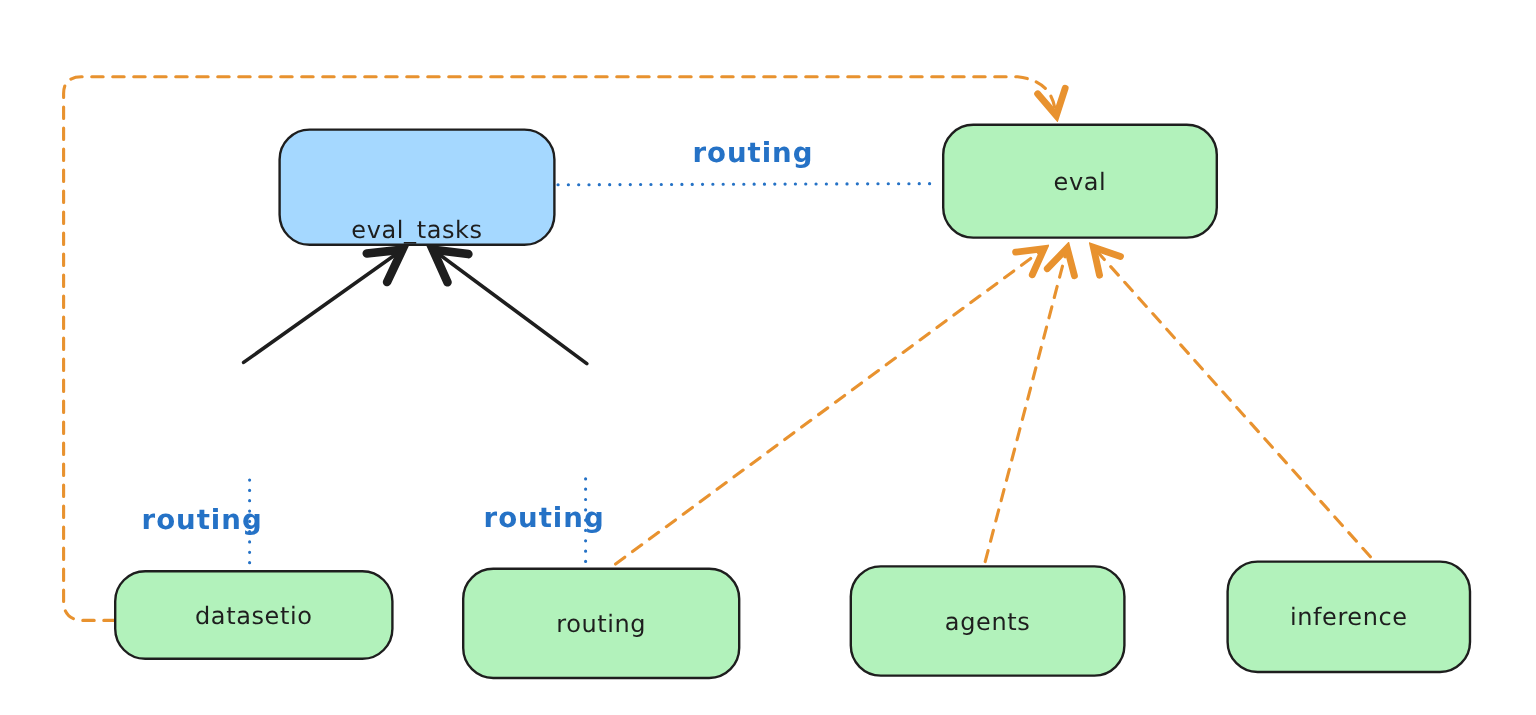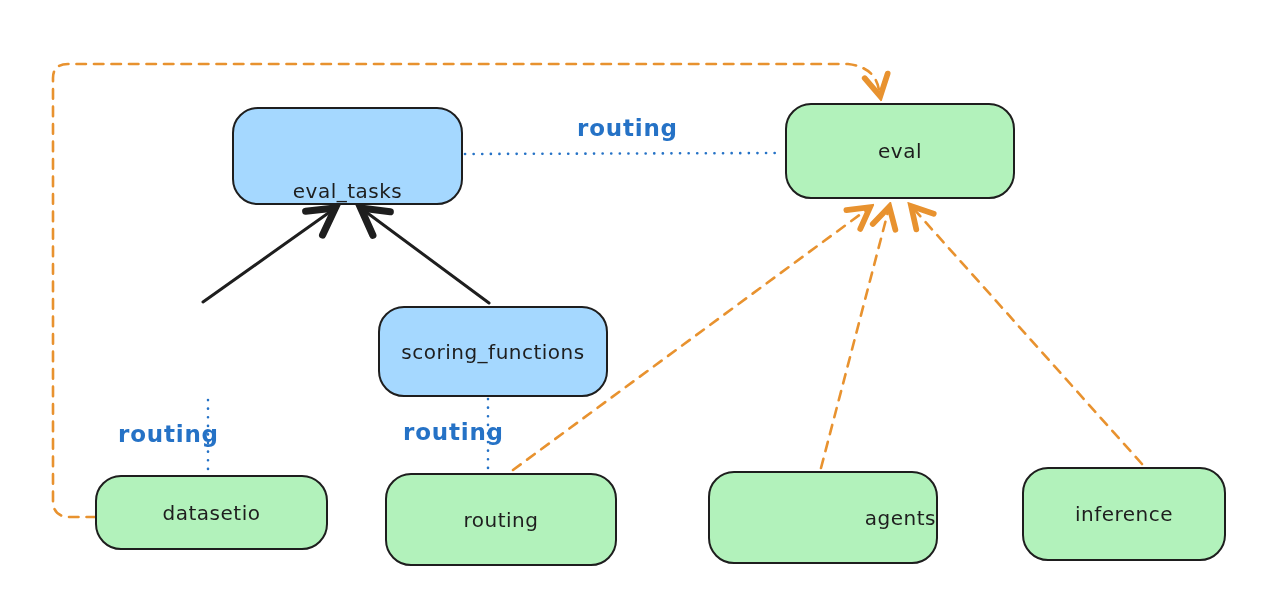--- a/index.html
+++ b/index.html
@@ -35,21 +35,21 @@
   }
   .node.blue  { background: var(--node-blue-fill, #a5d8ff); }
   .node.green { background: var(--node-green-fill, #b2f2bb); }
 
   .n-eval-tasks        { left: 232px; top: 107px; width: 231px; height: 98px; align-items: flex-end; }
   .n-eval              { left: 785px; top: 103px; width: 230px; height: 96px; }
   .n-datasets          { left:  98px; top: 305px; width: 230px; height: 93px; }
   .n-scoring-functions { left: 378px; top: 306px; width: 230px; height: 91px; }
   .n-datasetio         { left:  95px; top: 475px; width: 233px; height: 75px; }
   .n-scoring           { left: 385px; top: 473px; width: 232px; height: 93px; }
-  .n-agents            { left: 708px; top: 471px; width: 230px; height: 93px; justify-content: flex-end; }
+  .n-agents            { left: 708px; top: 471px; width: 230px; height: 93px; }
   .n-inference         { left: 1022px; top: 467px; width: 204px; height: 94px; }
 
   .routing-label {
     position: absolute;
     color: var(--routing-blue, #2572c6);
     font-size: 23px;
     font-weight: 600;
     letter-spacing: 0.8px;
   }
   .r-top    { left: 577px; top: 115px; }
@@ -107,23 +107,20 @@
     <path class="e-orange" d="M1142 464 L912 207" marker-end="url(#arrow-orange)"></path>
     <path class="e-orange" d="M96 517 L68 517 Q53 516 53 501 L53 78 Q53 64 68 64 L848 64 Q875 67 879 90 L880 95" marker-end="url(#arrow-orange)"></path>
   </svg>
 
   <div class="node blue n-eval-tasks">
     <span>eval_tasks</span>
   </div>
   <div class="node green n-eval">
     <span>eval</span>
   </div>
-  <div class="node blue n-scoring-functions">
-    <span>scoring_functions</span>
-  </div>
   <div class="node green n-datasetio">
     <span>datasetio</span>
   </div>
   <div class="node green n-scoring">
     <span>routing</span>
   </div>
   <div class="node green n-agents">
     <span>agents</span>
   </div>
   <div class="node green n-inference">

